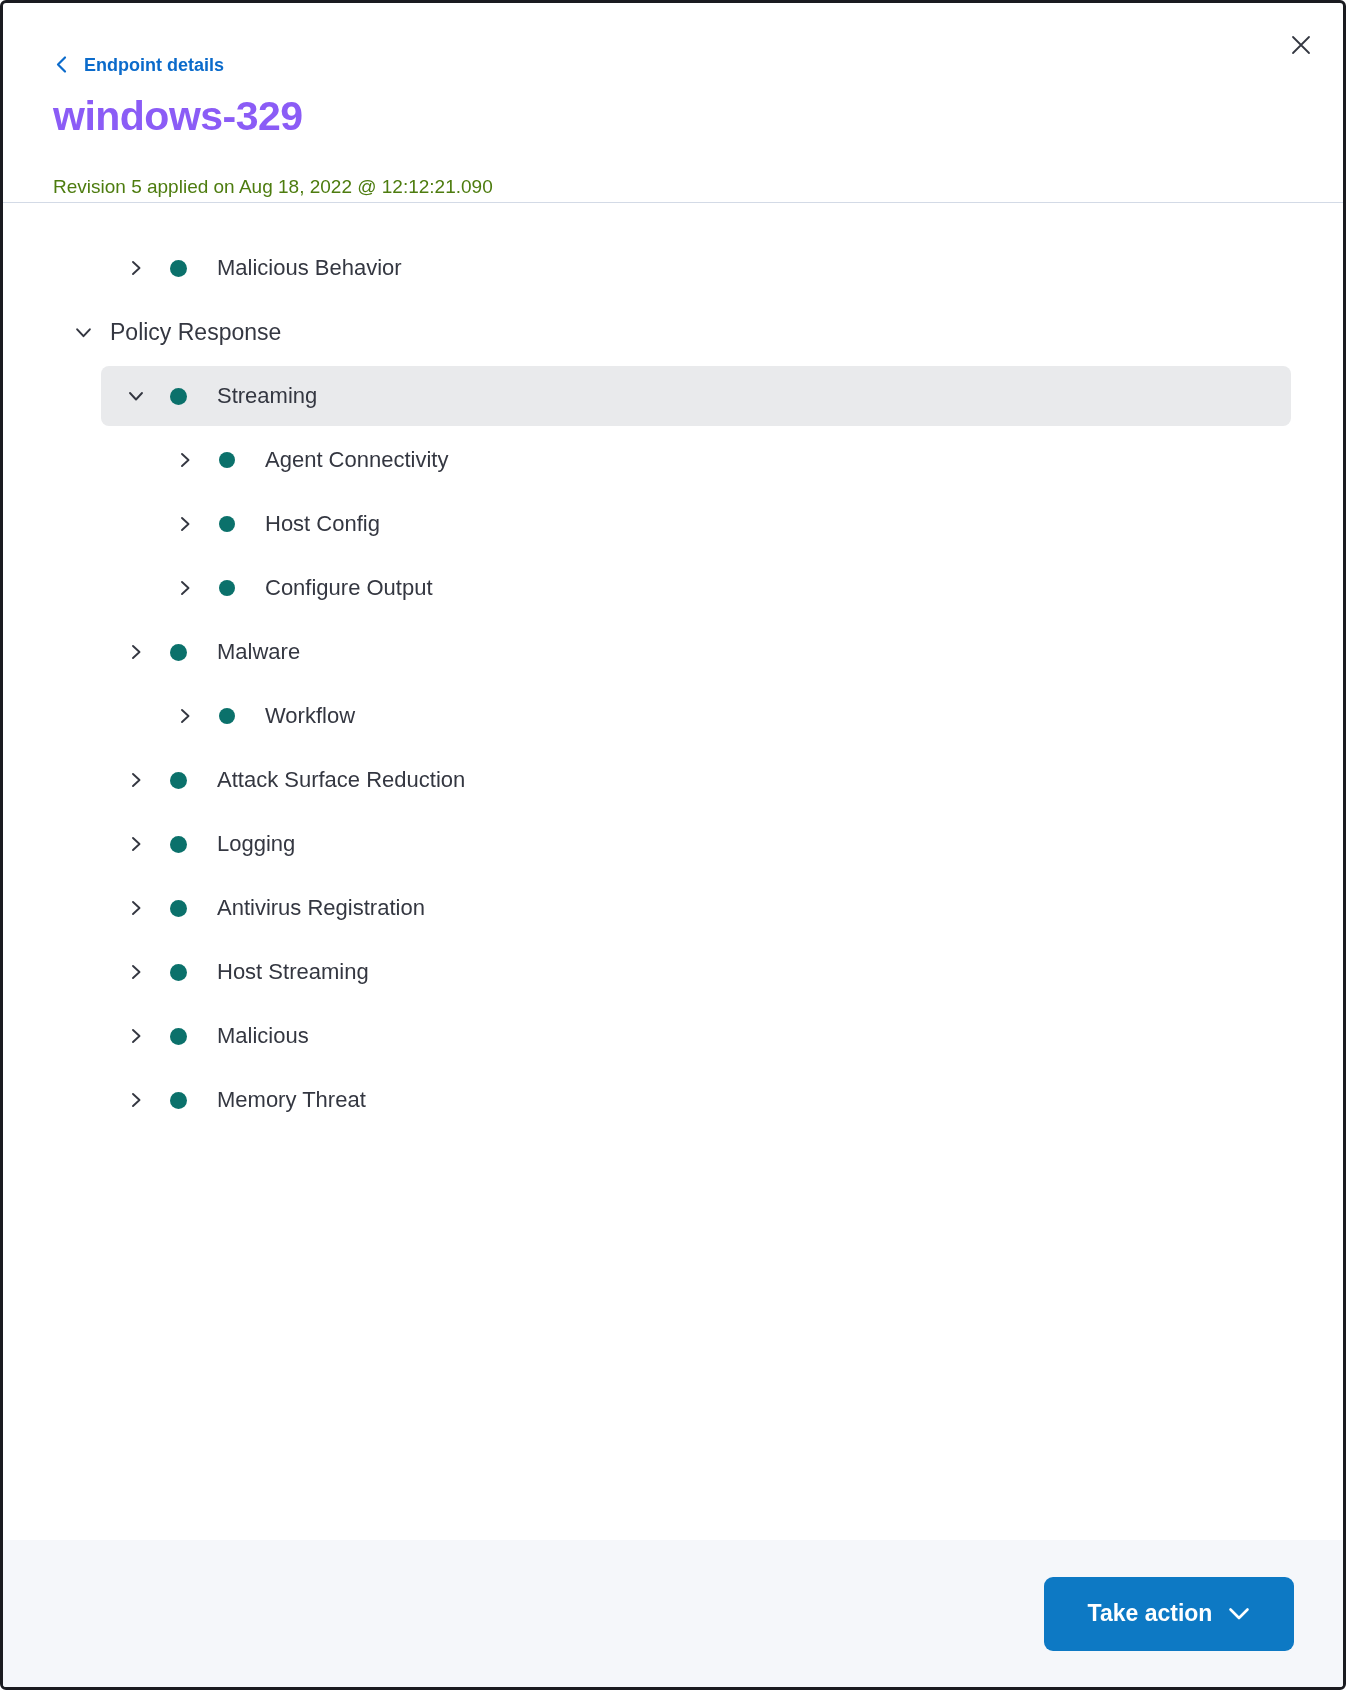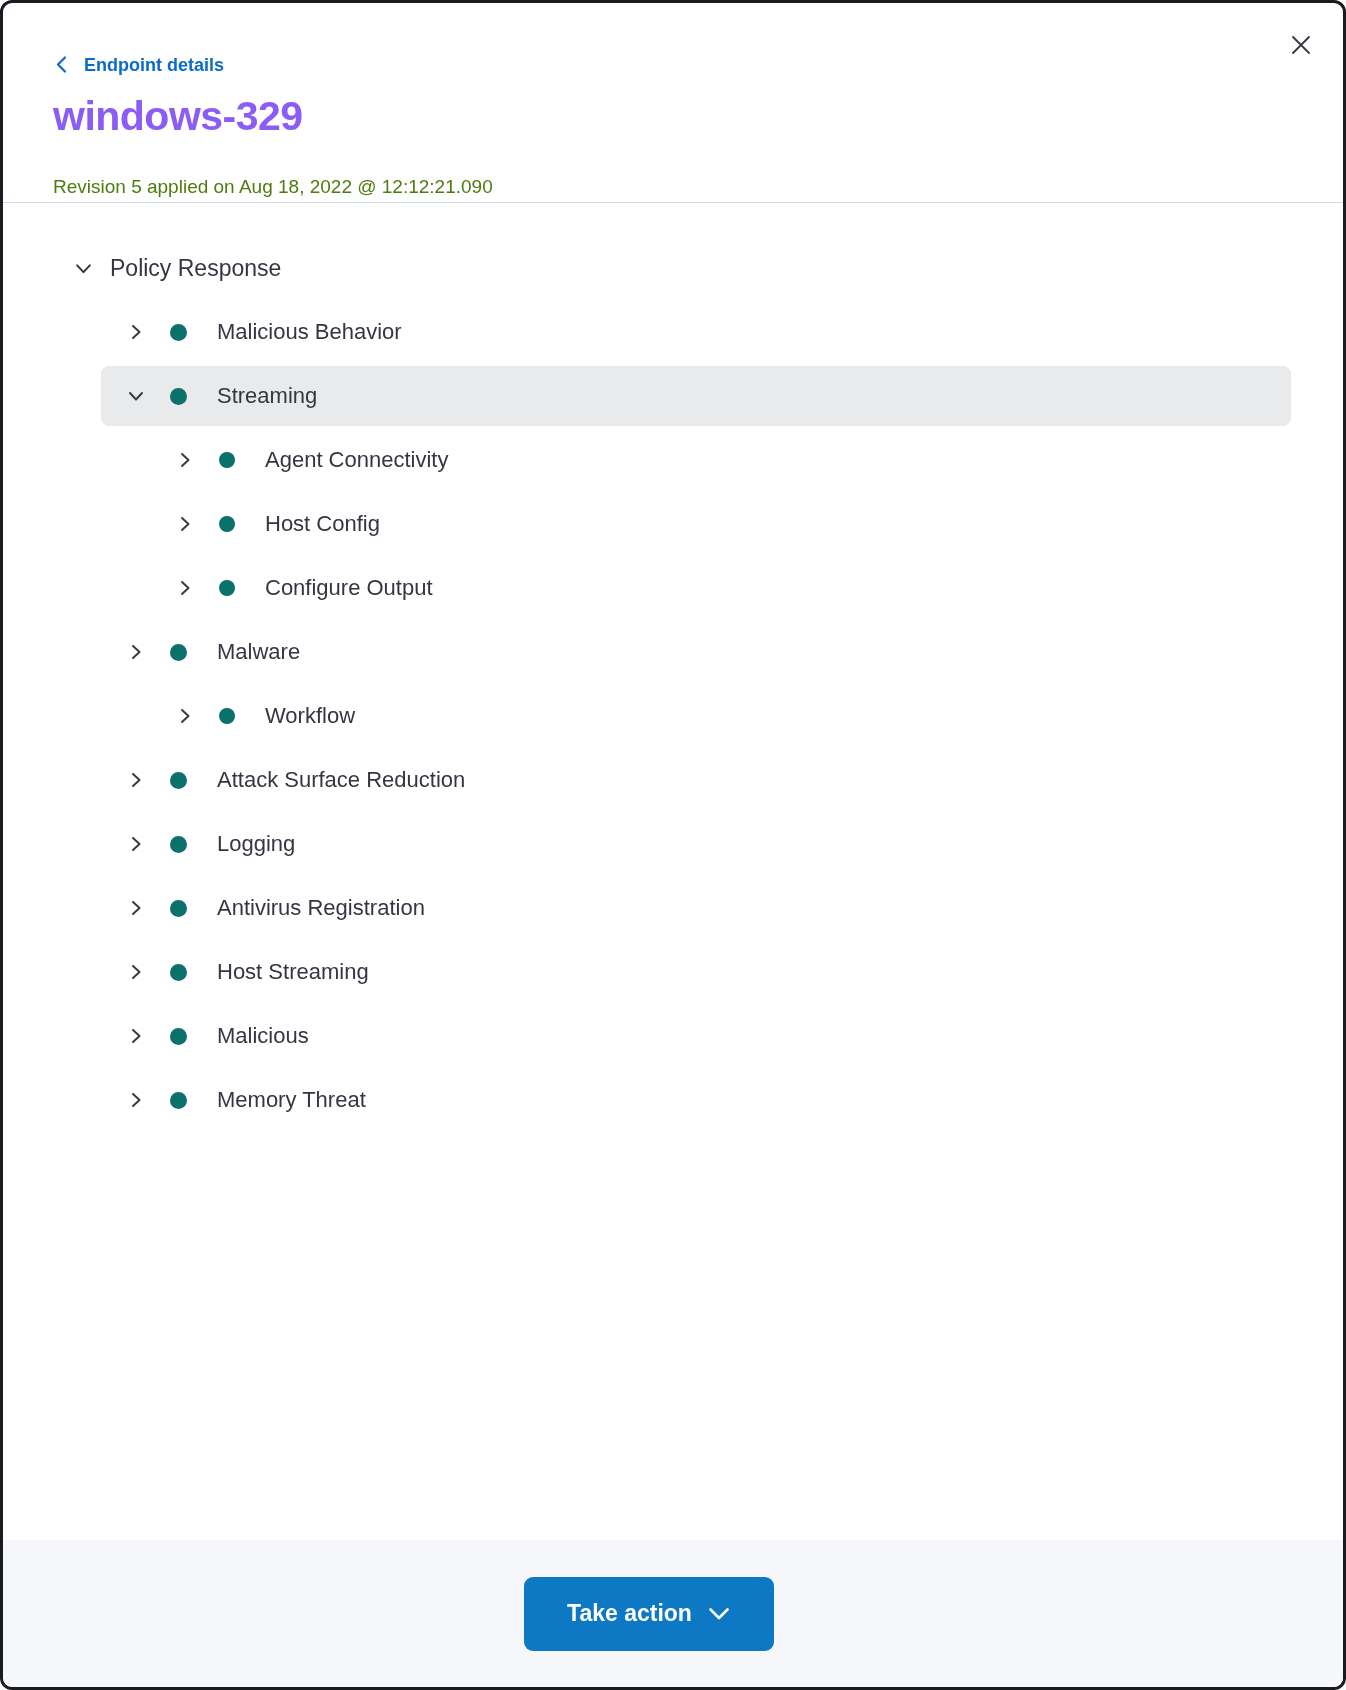--- a/index.html
+++ b/index.html
@@ -7,21 +7,21 @@
   body {
     width: 1346px; height: 1690px;
     font-family: "Liberation Sans", "DejaVu Sans", sans-serif;
     color: #343741;
   }
   .panel {
     position: relative;
     width: 1346px; height: 1690px;
     background: #ffffff;
     border: 3px solid #1a1b20;
-    border-radius: 12px;
+    border-radius: 6px;
     overflow: hidden;
   }
   
   .header { padding: 52px 50px 0 50px; }
   .back-link {
     display: inline-flex; align-items: center; gap: 14px;
     color: #0b6bcb; text-decoration: none;
     font-size: 18px; font-weight: 700; line-height: 1;
     cursor: pointer;
   }
@@ -78,21 +78,21 @@
     width: 17px; height: 17px; border-radius: 50%;
     background: #0b716b; flex: 0 0 auto; margin-right: 30px;
   }
   .lvl2 .dot { width: 16px; height: 16px; margin-right: 30px; }
   .lbl { font-size: 22px; color: #343741; line-height: 1; white-space: nowrap; }
   .lvl0 .lbl { font-size: 23px; }
   
   .footer {
     position: absolute; left: 0; right: 0; bottom: 0;
     height: 147px; background: #f5f7fa;
-    display: flex; align-items: center; justify-content: center;
+    display: flex; align-items: center; justify-content: flex-end;
     padding-right: 49px;
   }
   .take-action-btn {
     height: 74px; min-width: 250px;
     background: #0d79c4; color: #ffffff;
     border: none; border-radius: 9px;
     font-family: "Liberation Sans", "DejaVu Sans", sans-serif;
     font-size: 23px; font-weight: 700;
     display: flex; align-items: center; justify-content: center;
     gap: 16px; padding: 0 30px;
@@ -121,42 +121,42 @@
     <h1 class="page-title">windows-329</h1>
   </div>
 
   <div class="divider"></div>
 
   <div class="content">
     <div class="revision-text">Revision 5 applied on Aug 18, 2022 @ 12:12:21.090</div>
 
     <div class="tree">
 
+      <div class="row lvl1">
+
+        <div class="inner">
+          <button class="chev">
+            <svg width="18" height="18" viewBox="0 0 18 18">
+                <path d="M6 3 L12.5 9 L6 15" fill="none" stroke="#343741" stroke-width="1.9" stroke-linecap="round" stroke-linejoin="round"></path>
+              </svg>
+          </button>
+          <span class="dot"></span>
+          <span class="lbl">Malicious Behavior</span>
+        </div>
+      </div>
+
       <div class="row lvl0 expanded">
 
         <div class="inner">
           <button class="chev">
             <svg width="19" height="19" viewBox="0 0 18 18">
                 <path d="M6 3 L12.5 9 L6 15" fill="none" stroke="#343741" stroke-width="1.9" stroke-linecap="round" stroke-linejoin="round"></path>
               </svg>
           </button>
           <span class="lbl">Policy Response</span>
-        </div>
-      </div>
-
-      <div class="row lvl1">
-
-        <div class="inner">
-          <button class="chev">
-            <svg width="18" height="18" viewBox="0 0 18 18">
-                <path d="M6 3 L12.5 9 L6 15" fill="none" stroke="#343741" stroke-width="1.9" stroke-linecap="round" stroke-linejoin="round"></path>
-              </svg>
-          </button>
-          <span class="dot"></span>
-          <span class="lbl">Malicious Behavior</span>
         </div>
       </div>
 
       <div class="row lvl1 expanded selected">
         <div class="hl"></div>
         <div class="inner">
           <button class="chev">
             <svg width="18" height="18" viewBox="0 0 18 18">
                 <path d="M6 3 L12.5 9 L6 15" fill="none" stroke="#343741" stroke-width="1.9" stroke-linecap="round" stroke-linejoin="round"></path>
               </svg>

